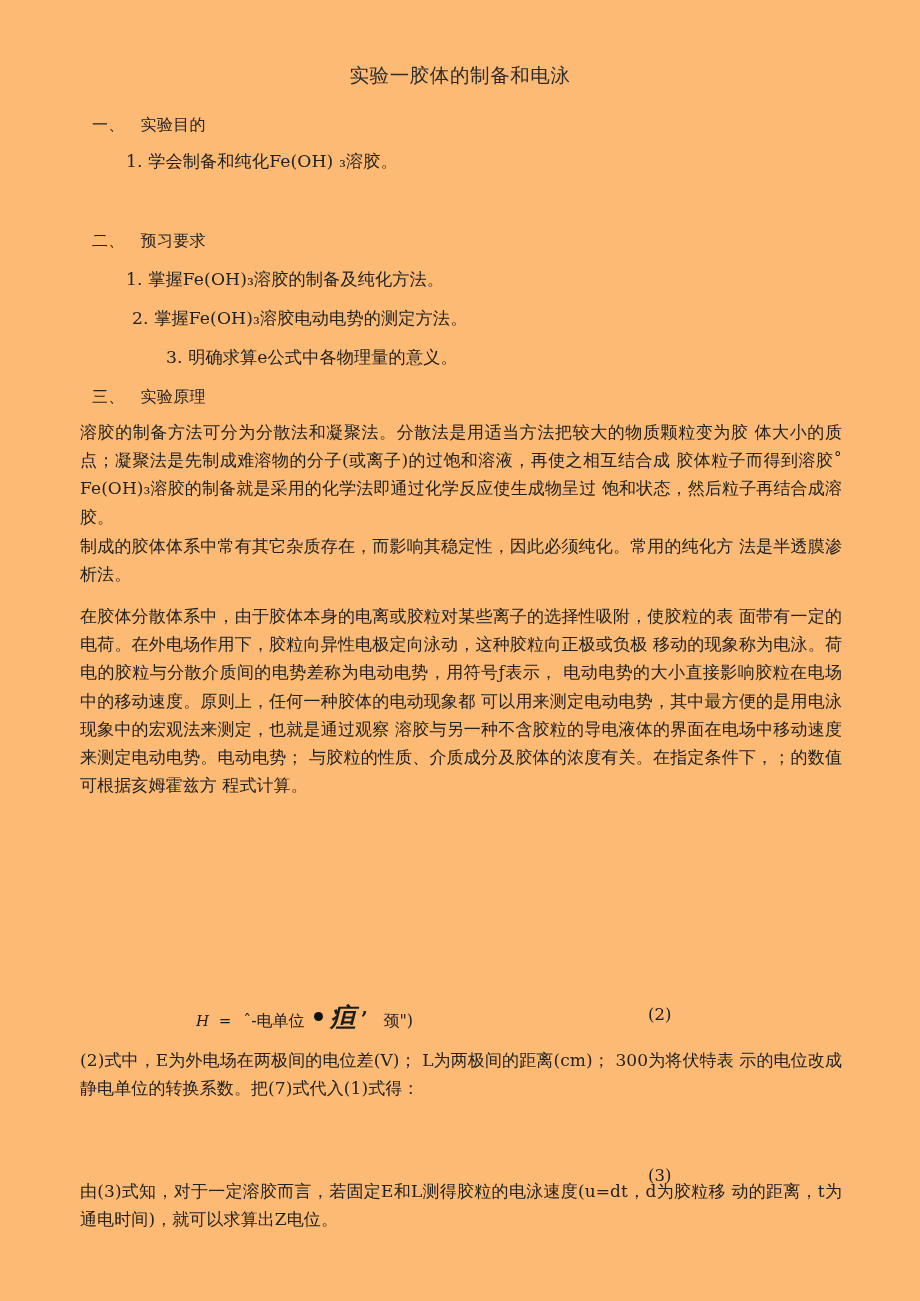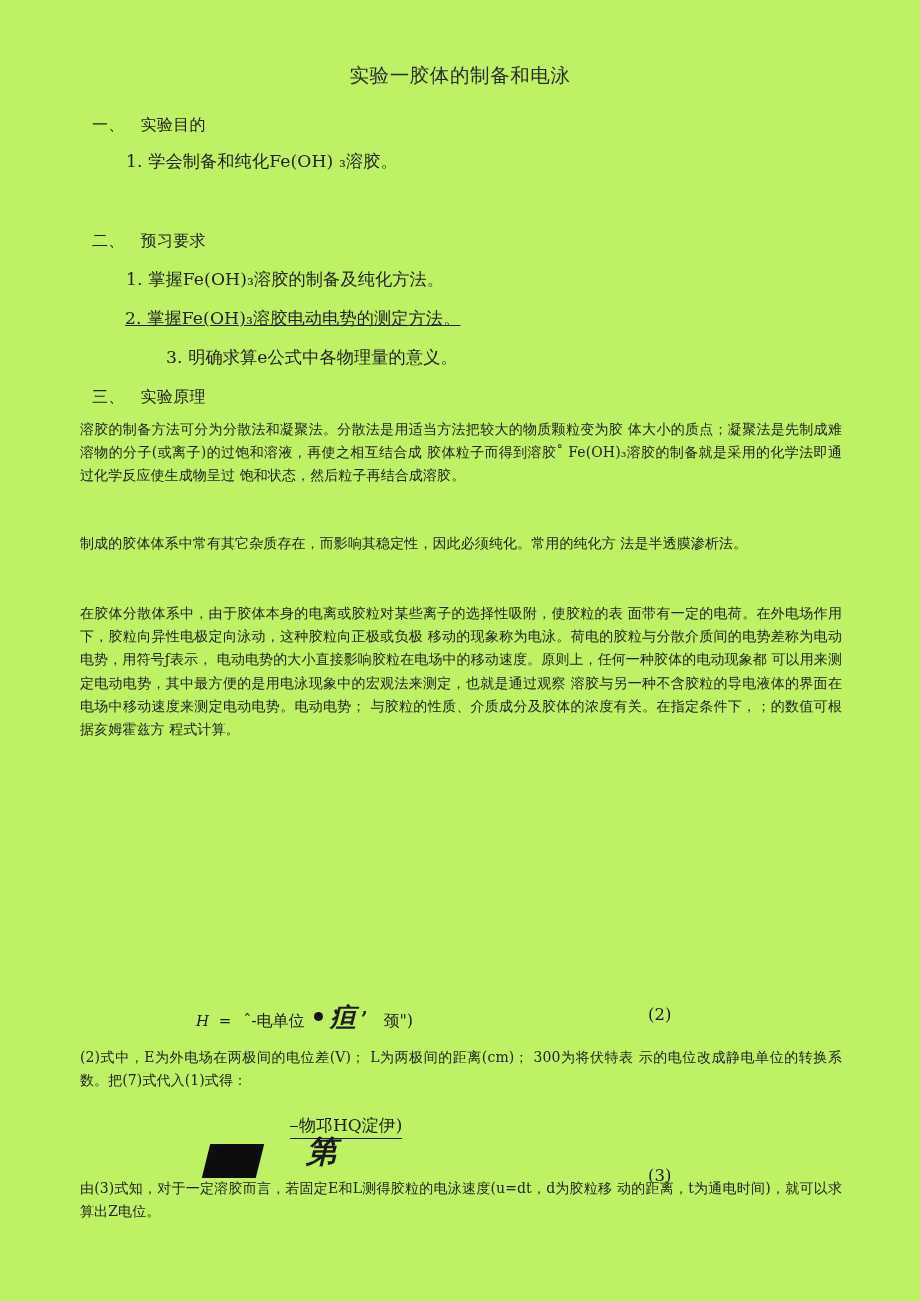--- a/index.html
+++ b/index.html
@@ -14,21 +14,21 @@
     font-family: "DejaVu Serif", "Liberation Serif", serif;
     color: #1a1a1a;
     overflow: hidden;
   }
 
   .page {
     position: absolute;
     left: 0; top: 0;
     width: 920px;
     height: 1301px;
-    background: #bef264;
+    background: #fdba74;
   }
 
   
   .doc-title {
     position: absolute;
     left: 0;
     top: 62px;
     width: 920px;
     text-align: center;
     font-size: 19.5px;
@@ -54,21 +54,21 @@
 
   .listitem {
     font-size: 17.2px;
     letter-spacing: 0.1px;
   }
 
   .para {
     width: 760px;
     text-align: justify;
     text-justify: inter-ideograph;
-    font-size: 14px;
+    font-size: 17px;
     line-height: 1.66;
   }
   .formula-2 {
     position: absolute;
     left: 196px;
     top: 1000px;
     font-size: 18px;
     white-space: nowrap;
     color: #1c1c1c;
   }
@@ -157,21 +157,21 @@
 
   <div class="blk listitem" style="left:126px; top:148px;">1. 学会制备和纯化Fe(OH) ₃溶胶。</div>
 
 
   <div class="blk heading" style="left:92px; top:228px;">
     <span class="num">二、</span><span>预习要求</span>
   </div>
 
   <div class="blk listitem" style="left:126px; top:266px;">1. 掌握Fe(OH)₃溶胶的制备及纯化方法。</div>
 
-  <div class="blk listitem" style="left:125px; top:305px;text-decoration:underline;">2. 掌握Fe(OH)₃溶胶电动电势的测定方法。</div>
+  <div class="blk listitem" style="left:132px; top:305px;">2. 掌握Fe(OH)₃溶胶电动电势的测定方法。</div>
 
   <div class="blk listitem" style="left:126px; top:344px;margin-left:40px;">3. 明确求算e公式中各物理量的意义。</div>
 
   <div class="blk heading" style="left:92px; top:384px;">
     <span class="num">三、</span><span>实验原理</span>
   </div>
 
   <div class="blk para" style="left:80px; top:418px; width:762px;">溶胶的制备方法可分为分散法和凝聚法。分散法是用适当方法把较大的物质颗粒变为胶 体大小的质点；凝聚法是先制成难溶物的分子(或离子)的过饱和溶液，再使之相互结合成  胶体粒子而得到溶胶˚ Fe(OH)₃溶胶的制备就是采用的化学法即通过化学反应使生成物呈过  饱和状态，然后粒子再结合成溶胶。</div>
 
   <div class="blk para" style="left:80px; top:532px; width:762px;">制成的胶体体系中常有其它杂质存在，而影响其稳定性，因此必须纯化。常用的纯化方  法是半透膜渗析法。</div>
@@ -185,22 +185,17 @@
     <span style="font-size:16px;">ˆ-电单位</span>
     <span class="blob"></span>
     <span class="glyph-big">疸</span>
     <span style="font-size:20px; font-weight:bold;">’</span>
     <span class="tail">颈")</span>
   </div>
   <div class="eqnum" style="left:648px; top:1005px;">(2)</div>
 
   <div class="blk para" style="left:80px; top:1046px; width:762px;">(2)式中，E为外电场在两极间的电位差(V)；  L为两极间的距离(cm)；  300为将伏特表 示的电位改成静电单位的转换系数。把(7)式代入(1)式得：</div>
 
-  <div class="formula-3">
-    <div class="bigblob"></div>
-    <div class="numer"><span class="tinydash"></span><span>物邛HQ淀伊)</span></div>
-    <div class="denom">第</div>
-  </div>
   <div class="eqnum" style="left:648px; top:1166px;">(3)</div>
 
   <div class="blk para" style="left:80px; top:1177px; width:762px;">由(3)式知，对于一定溶胶而言，若固定E和L测得胶粒的电泳速度(u=dt，d为胶粒移 动的距离，t为通电时间)，就可以求算出Z电位。</div>
 
 </div>
 
 </body></html>

